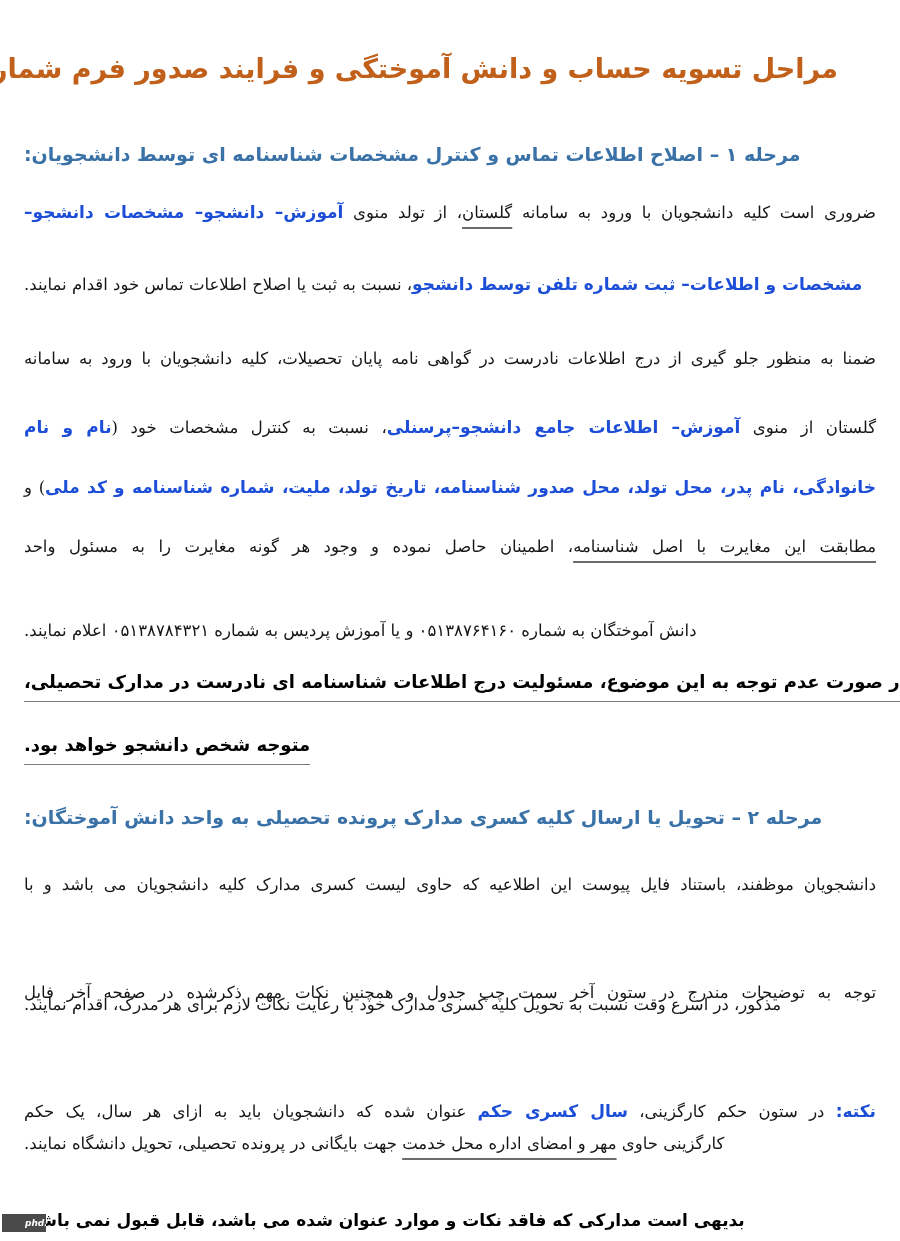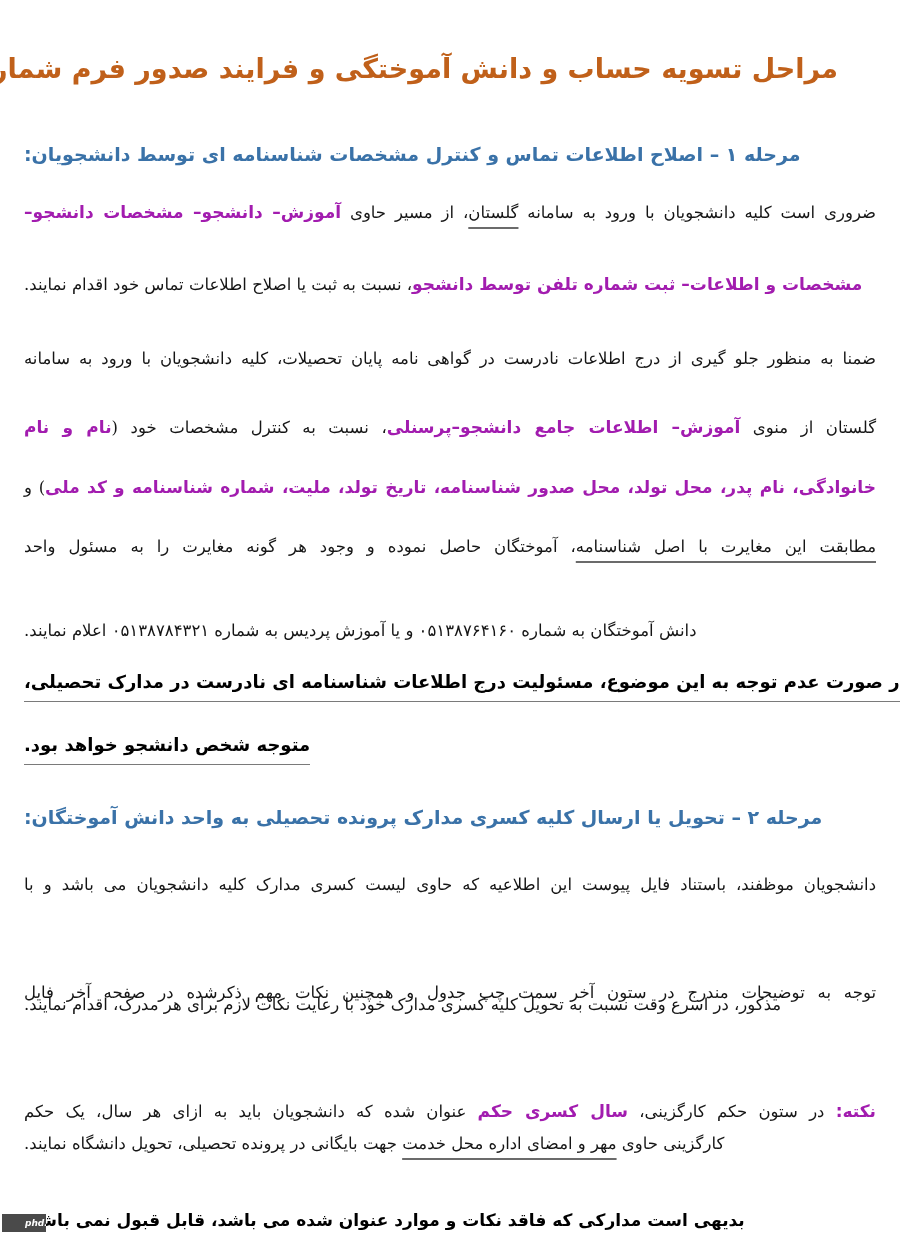--- a/index.html
+++ b/index.html
@@ -53,21 +53,21 @@
       color: #151515;
     }
     .justify {
       text-align: justify;
       text-align-last: justify;
     }
     .b {
       font-family: "DejaVu Sans", "Liberation Sans", sans-serif;
       font-weight: bold;
       font-size: 17px;
-      color: #a21caf;
+      color: #1d4ed8;
     }
     .u {
       text-decoration: underline;
       text-decoration-color: #6b6b6b;
       text-underline-offset: 9px;
       text-decoration-thickness: 1.5px;
     }
     .warn {
       font-family: "DejaVu Sans", "Liberation Sans", sans-serif;
       font-weight: bold;
@@ -110,35 +110,35 @@
 </head>
 <body>
 
 <div class="page">
 
   <div class="line title">مراحل تسویه حساب و دانش آموختگی و فرایند صدور فرم شماره ۷</div>
 
   <div class="line heading" style="top:137px;">مرحله ۱ – اصلاح اطلاعات تماس و کنترل مشخصات شناسنامه ای توسط دانشجویان:</div>
 
   <div class="line body-line justify" style="top:195px;">
-    <span>ضروری است کلیه دانشجویان با ورود به سامانه </span><span class="u">گلستان</span><span>، از مسیر حاوی </span><span class="b">آموزش– دانشجو– مشخصات دانشجو–</span>
+    <span>ضروری است کلیه دانشجویان با ورود به سامانه </span><span class="u">گلستان</span><span>، از تولد منوی </span><span class="b">آموزش– دانشجو– مشخصات دانشجو–</span>
   </div>
   <div class="line body-line" style="top:267px;">
     <span class="b">مشخصات و اطلاعات– ثبت شماره تلفن توسط دانشجو</span><span>، نسبت به ثبت یا اصلاح اطلاعات تماس خود اقدام نمایند.</span>
   </div>
 
   <div class="line body-line justify" style="top:342px;">ضمنا به منظور جلو گیری از درج اطلاعات نادرست در گواهی نامه پایان تحصیلات، کلیه دانشجویان با ورود به سامانه</div>
   <div class="line body-line justify" style="top:410px;">
     <span>گلستان از منوی </span><span class="b">آموزش– اطلاعات جامع دانشجو–پرسنلی</span><span>، نسبت به کنترل مشخصات خود (</span><span class="b">نام و نام</span>
   </div>
   <div class="line body-line justify" style="top:470px;">
     <span class="b">خانوادگی، نام پدر، محل تولد، محل صدور شناسنامه، تاریخ تولد، ملیت، شماره شناسنامه و کد ملی</span><span>) و</span>
   </div>
   <div class="line body-line justify" style="top:530px;">
-    <span class="u">مطابقت این مغایرت با اصل شناسنامه</span><span>، آموختگان حاصل نموده و وجود هر گونه مغایرت را به مسئول واحد</span>
+    <span class="u">مطابقت این مغایرت با اصل شناسنامه</span><span>، اطمینان حاصل نموده و وجود هر گونه مغایرت را به مسئول واحد</span>
   </div>
   <div class="line body-line" style="top:590px;margin-top:24px;">دانش آموختگان به شماره ۰۵۱۳۸۷۶۴۱۶۰ و یا آموزش پردیس به شماره ۰۵۱۳۸۷۸۴۳۲۱ اعلام نمایند.</div>
 
   <div class="line warn" style="top:665px;">
     <span class="warn-u">در صورت عدم توجه به این موضوع، مسئولیت درج اطلاعات شناسنامه ای نادرست در مدارک تحصیلی،</span>
   </div>
   <div class="line warn" style="top:728px;">
     <span class="warn-u">متوجه شخص دانشجو خواهد بود.</span>
   </div>
 

